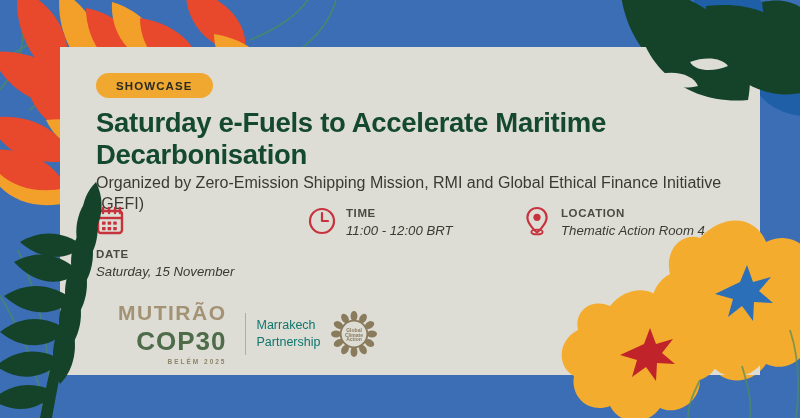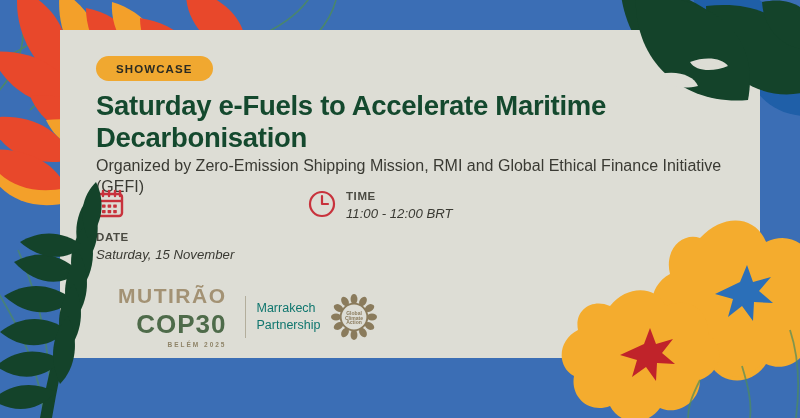--- a/index.html
+++ b/index.html
@@ -10,21 +10,21 @@
     position:relative;
     overflow:hidden;
   }
   .stage { position:absolute; inset:0; width:800px; height:418px; }
   .deco { position:absolute; inset:0; width:800px; height:418px; pointer-events:none; }
   .deco.behind { z-index:1; }
   .deco.front  { z-index:3; }
 
   .card {
     position:absolute;
-    left:60px; top:30px;
+    left:60px; top:47px;
     width:700px; height:328px;
     background:#DDDDD5;
     z-index:2;
   }
 
   .badge {
     position:absolute;
     left:36px; top:26px;
     background:#F0A830;
     color:#2B2B22;
@@ -212,20 +212,31 @@
         <svg class="detail-icon" viewBox="0 0 28 30">
           <circle cx="14" cy="15" r="12" fill="none" stroke="#C8323C" stroke-width="2.2"></circle>
           <path d="M14 7 V15 H20" fill="none" stroke="#C8323C" stroke-width="2.2" stroke-linecap="round" stroke-linejoin="round"></path>
         </svg>
         <div class="detail-text">
           <div class="detail-label">TIME</div>
           <div class="detail-value">11:00 - 12:00 BRT</div>
         </div>
       </div>
 
+      <div class="detail location">
+        <svg class="detail-icon" viewBox="0 0 28 30">
+          <path d="M14 2 C 8.6 2, 4.4 6.2, 4.4 11.6 C 4.4 18.4, 14 26.5, 14 26.5 C 14 26.5, 23.6 18.4, 23.6 11.6 C 23.6 6.2, 19.4 2, 14 2 Z" fill="none" stroke="#C8323C" stroke-width="2.2"></path>
+          <circle cx="14" cy="11.3" r="3.6" fill="#C8323C"></circle>
+          <ellipse cx="14" cy="26" rx="5.6" ry="2.4" fill="none" stroke="#C8323C" stroke-width="1.9"></ellipse>
+        </svg>
+        <div class="detail-text">
+          <div class="detail-label">LOCATION</div>
+          <div class="detail-value">Thematic Action Room 4</div>
+        </div>
+      </div>
 
     </div>
 
     <div class="logos">
       <div class="cop-logo">
         <div class="cop-mutirao">MUTIRÃO</div>
         <div class="cop-30">COP30</div>
         <div class="cop-belem">BELÉM 2025</div>
       </div>
 

